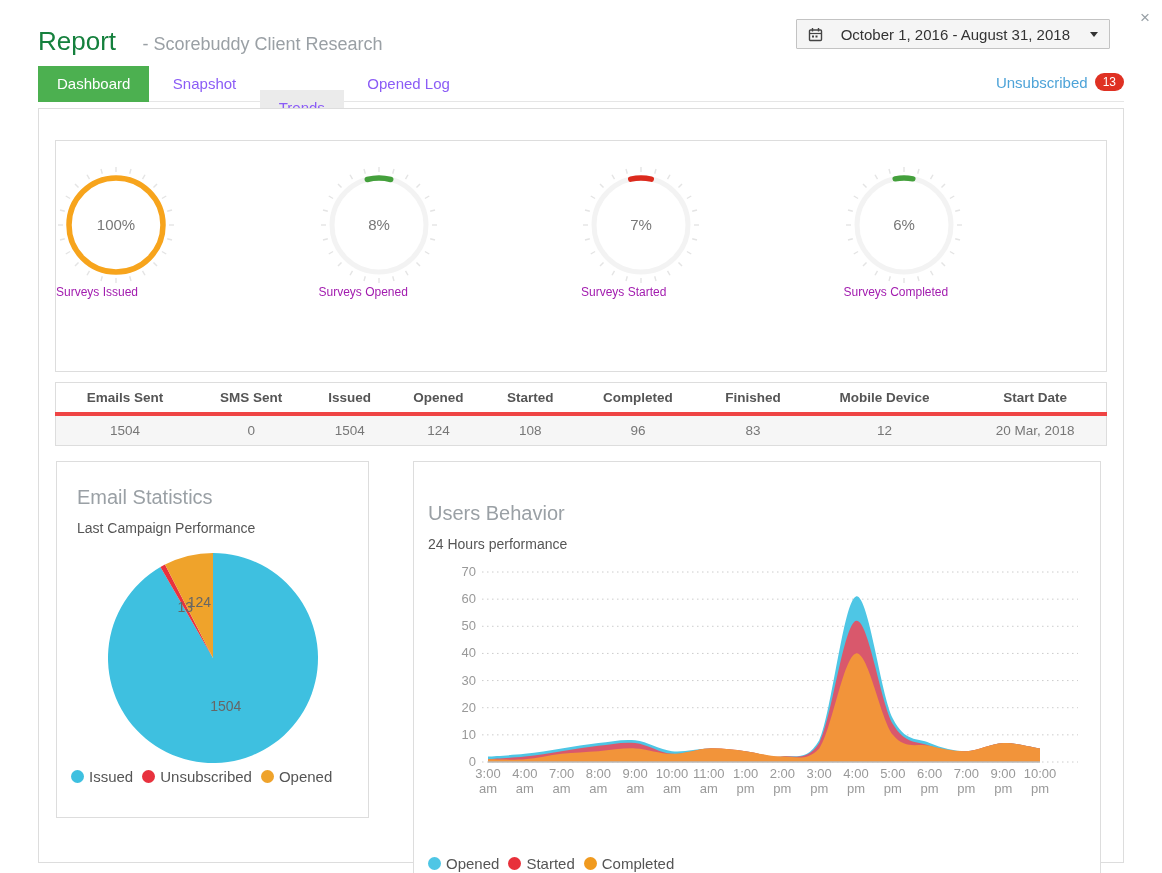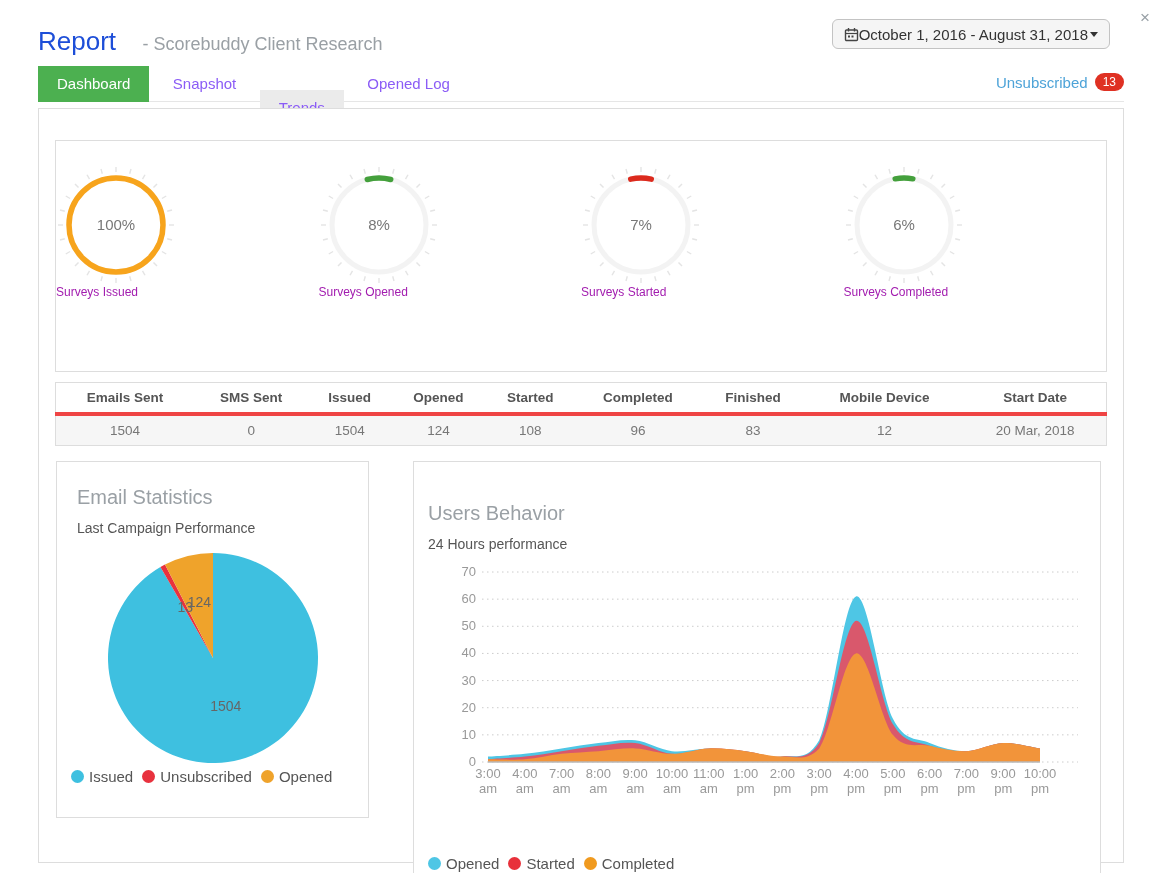--- a/index.html
+++ b/index.html
@@ -3,26 +3,26 @@
 <meta charset="utf-8">
 <style>
   * { box-sizing: border-box; margin: 0; padding: 0; }
   html,body { width:1162px; height:873px; background:#fff;
     font-family:"Liberation Sans", sans-serif; overflow:hidden; }
   .page { position:relative; width:1162px; height:873px; background:#fff; }
 
   .close-x { position:absolute; top:8px; right:12px; font-size:17px; color:#98a0a6; cursor:pointer; }
 
   .header-row { position:absolute; left:38px; top:26px; }
-  .page-title { font-size:26px; color:#1d4ed8; font-weight:400; display:inline; }
+  .page-title { font-size:26px; color:#15803d; font-weight:400; display:inline; }
   .page-subtitle { font-size:18px; color:#9aa0a5; font-weight:400; display:inline; margin-left:22px; }
 
   .date-btn { position:absolute; top:19px; right:52px; height:30px; padding:0 11px;
-    background:#f5f5f5; border:1px solid #c3c3c3; border-radius:6px;
-    display:flex; align-items:center; gap:0; font-size:15px; color:#333; cursor:pointer; }
+    background:#f5f5f5; border:1px solid #c3c3c3; border-radius:1px;
+    display:flex; align-items:center; gap:18px; font-size:15px; color:#333; cursor:pointer; }
   .date-caret { width:0; height:0; border-left:4px solid transparent; border-right:4px solid transparent;
     border-top:5px solid #333; margin-left:2px; }
 
   .tabbar { position:absolute; left:38px; right:38px; top:66px; height:36px; border-bottom:1px solid #e6e6e6; }
   .tab { display:inline-block; height:36px; line-height:36px; padding:0 19px; font-size:15px;
     color:#8b5cf6; cursor:pointer; vertical-align:top; }
   .tab.active { background:#4cb050; color:#fff; }
   .tab.hovered { background:#ebebeb;margin-top:24px; }
   .unsub { position:absolute; right:0; top:7px; font-size:15px; color:#4da3d8; cursor:pointer;
     display:flex; align-items:center; }

